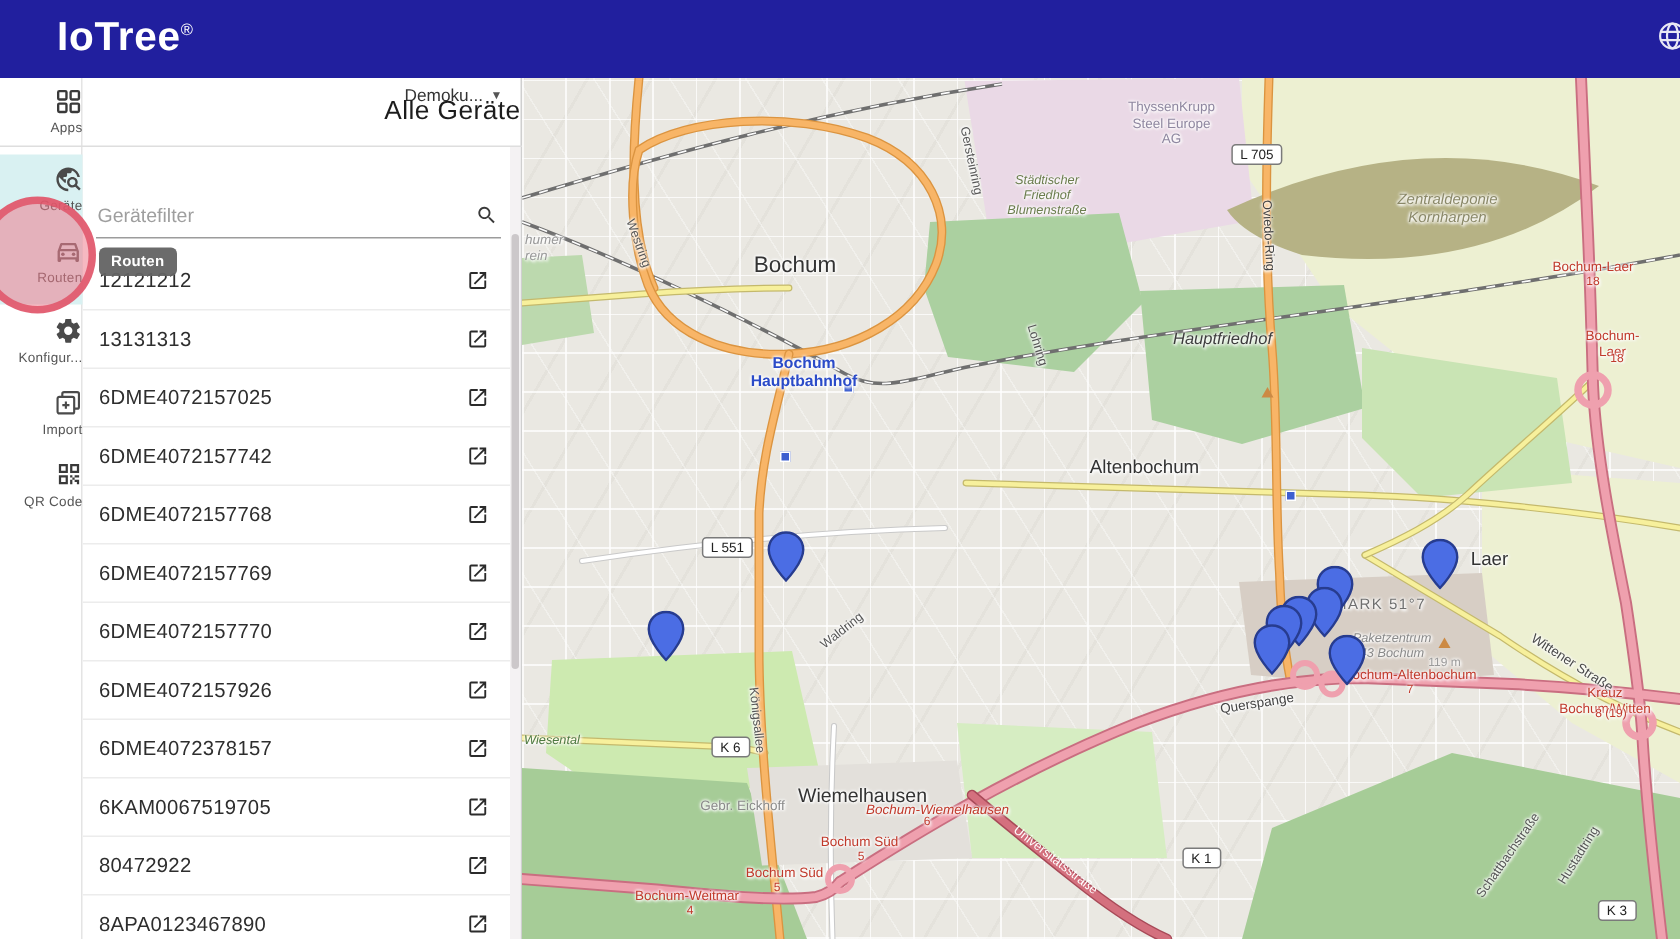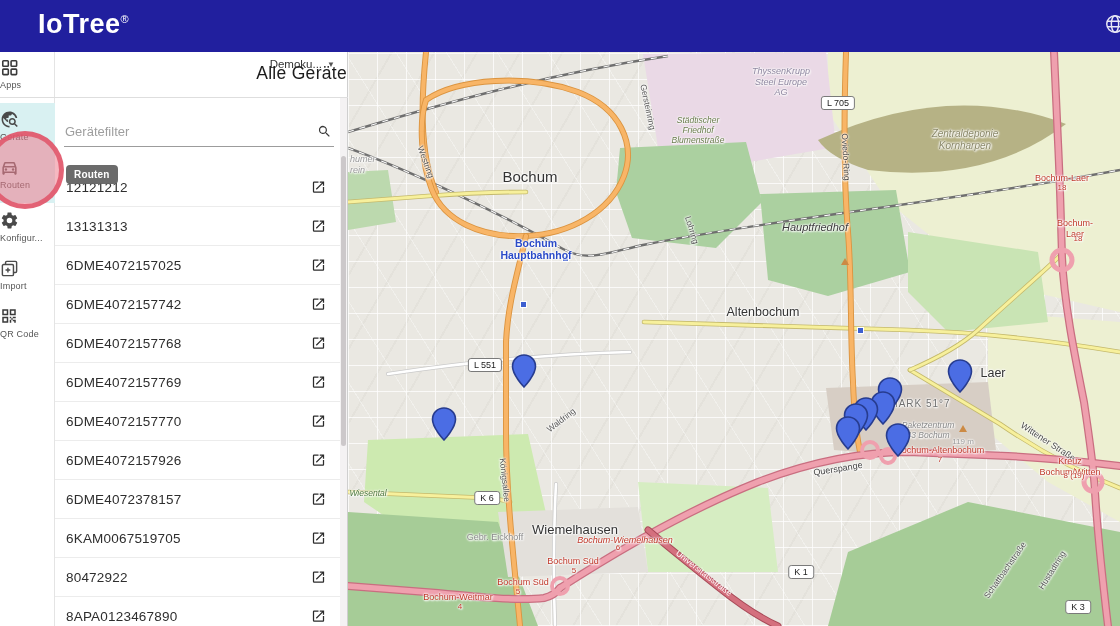--- a/index.html
+++ b/index.html
@@ -8,34 +8,34 @@
 
   
   .header { position:absolute; left:0; top:0; width:1120px; height:52px; background:#211f9e; z-index:50; }
   .logo { position:absolute; left:38px; top:9px; color:#fff; font-size:27px; font-weight:600; letter-spacing:.5px; }
   .logo sup { font-size:11px; font-weight:400; vertical-align:super; }
   .globe { position:absolute; right:-6px; top:13px; width:22px; height:22px; color:#e8e8f5; }
 
   
   .sidebar { position:absolute; left:0; top:52px; width:55px; height:574px; background:#fff; border-right:1px solid #e4e4e4; z-index:30; }
   .side-sel { position:absolute; left:0; top:51px; width:55px; height:100px; background:#d9f1f2; }
-  .side-item { position:absolute; left:0; width:55px; text-align:left; cursor:pointer; z-index:3; }
+  .side-item { position:absolute; left:0; width:55px; text-align:right; cursor:pointer; z-index:3; }
   .side-icon { display:block; height:20px; line-height:20px; color:#4a4a4a; }
   .side-icon svg { vertical-align:top; }
   .side-label { display:block; margin-top:2px; font-size:9px; color:#555; letter-spacing:.2px; }
   .click-ring { position:absolute; left:-14px; top:79px; width:78px; height:78px; border-radius:50%;
     background:rgba(238,118,136,.52); border:5px solid rgba(224,84,104,.85); z-index:5; pointer-events:none; }
   .top-divider { position:absolute; left:0; top:97px; width:348px; height:1px; background:#dedede; z-index:40; }
 
   
   .panel { position:absolute; left:55px; top:52px; width:293px; height:574px; background:#fff; z-index:20; border-right:1px solid #cfcfcf; }
   .panel-title { position:absolute; left:0; top:11px; width:100%; text-align:right; font-size:17.5px; font-weight:400; color:#1c1c1c; letter-spacing:.3px; }
   .account { position:absolute; right:12px; top:6px; font-size:11.5px; color:#333; cursor:pointer; }
   .account .caret { font-size:8px; color:#555; margin-left:5px; vertical-align:1px; }
-  .filter-row { position:absolute; left:9px; right:13px; top:68px; height:28px; }
+  .filter-row { position:absolute; left:9px; right:13px; top:80px; height:28px; }
   .filter-row input { width:100%; border:none; outline:none; border-bottom:1px solid #9c9c9c; font-size:13px; color:#444; padding:4px 22px 7px 1px; font-family:"Liberation Sans",sans-serif; background:transparent; }
   .filter-row input::placeholder { color:#9e9e9e; }
   .search-ic { position:absolute; right:2px; top:4px; width:15px; height:15px; color:#3a3a3a; }
   .device-list { position:absolute; left:0; top:116px; width:286px; height:458px; overflow:hidden; }
   .row { position:relative; height:39px; border-bottom:1px solid #ececec; cursor:pointer; }
   .row .dev { position:absolute; left:11px; top:50%; transform:translateY(-50%); font-size:13.5px; color:#2e2e2e; letter-spacing:.2px; }
   .row .open { position:absolute; right:15px; top:50%; transform:translateY(-50%); width:15px; height:15px; border:none; background:none; color:#2b2b2b; cursor:pointer; padding:0; }
   .tooltip { position:absolute; left:11px; top:113px; background:rgba(99,99,99,.95); color:#fff; font-size:10px; font-weight:700; padding:4px 8px; border-radius:4px; z-index:8; letter-spacing:.2px; }
   .scrollbar { position:absolute; right:0; top:46px; width:7px; height:528px; background:#f4f2f3; }
   .scroll-thumb { position:absolute; left:1px; top:58px; width:5px; height:290px; background:#ccc8ca; border-radius:3px; }
@@ -295,21 +295,21 @@
       <path class="tfill" d="M300,478 C320,495 345,515 370,535 C390,551 410,565 430,574"></path>
     </svg>
     <div id="map-overlays">
         <div class="mlabel halo" style="left: 182px; top: 125px; font-size: 15px; color: rgb(51, 51, 51); font-weight: 500;">Bochum</div>
         <div class="mlabel halo" style="left: 188px; top: 197px; font-size: 10.5px; color: rgb(43, 75, 200); font-weight: 600;">Bochum
 Hauptbahnhof</div>
         <div class="mlabel halo" style="left: 467px; top: 175px; font-size: 11px; color: rgb(61, 61, 61); font-style: italic;">Hauptfriedhof</div>
         <div class="mlabel halo" style="left: 415px; top: 260px; font-size: 12.5px; color: rgb(51, 51, 51);">Altenbochum</div>
         <div class="mlabel halo" style="left: 645px; top: 321px; font-size: 12.5px; color: rgb(51, 51, 51);">Laer</div>
         <div class="mlabel halo" style="left: 227px; top: 478px; font-size: 13px; color: rgb(51, 51, 51);">Wiemelhausen</div>
-        <div class="mlabel halo" style="left: 433px; top: 30px; font-size: 9px; color: rgb(143, 135, 160); font-style: italic;">ThyssenKrupp
+        <div class="mlabel halo" style="left: 433px; top: 30px; font-size: 9px; color: rgb(143, 135, 160); ">ThyssenKrupp
 Steel Europe
 AG</div>
         <div class="mlabel halo" style="left: 350px; top: 78px; font-size: 8.5px; color: rgb(107, 125, 78); font-style: italic;">Städtischer
 Friedhof
 Blumenstraße</div>
         <div class="mlabel halo" style="left: 617px; top: 88px; font-size: 10px; color: rgb(138, 136, 104); font-style: italic;">Zentraldeponie
 Kornharpen</div>
         <div class="mlabel halo" style="left: 300px; top: 55px; font-size: 8.5px; color: rgb(85, 85, 85); transform: translate(-50%, -50%) rotate(78deg);">Gersteinring</div>
         <div class="mlabel halo" style="left: 498px; top: 105px; font-size: 8.5px; color: rgb(68, 68, 68); transform: translate(-50%, -50%) rotate(87deg);">Oviedo-Ring</div>
         <div class="mlabel halo" style="left: 344px; top: 178px; font-size: 8.5px; color: rgb(85, 85, 85); transform: translate(-50%, -50%) rotate(73deg);">Lohring</div>

